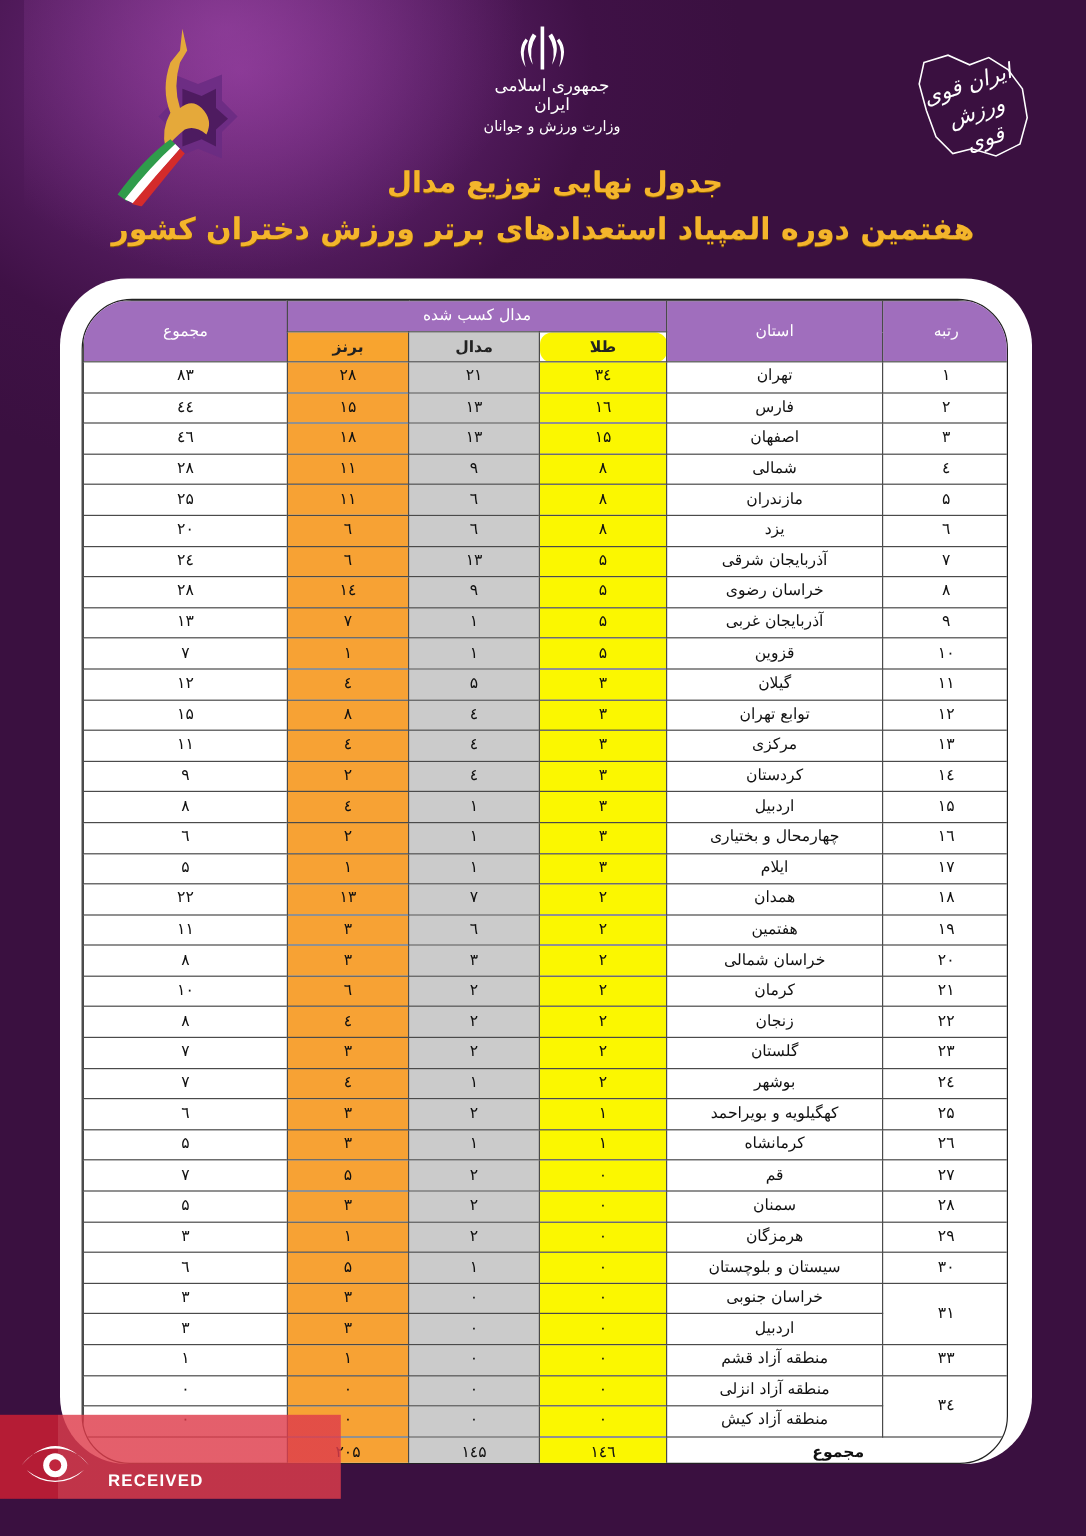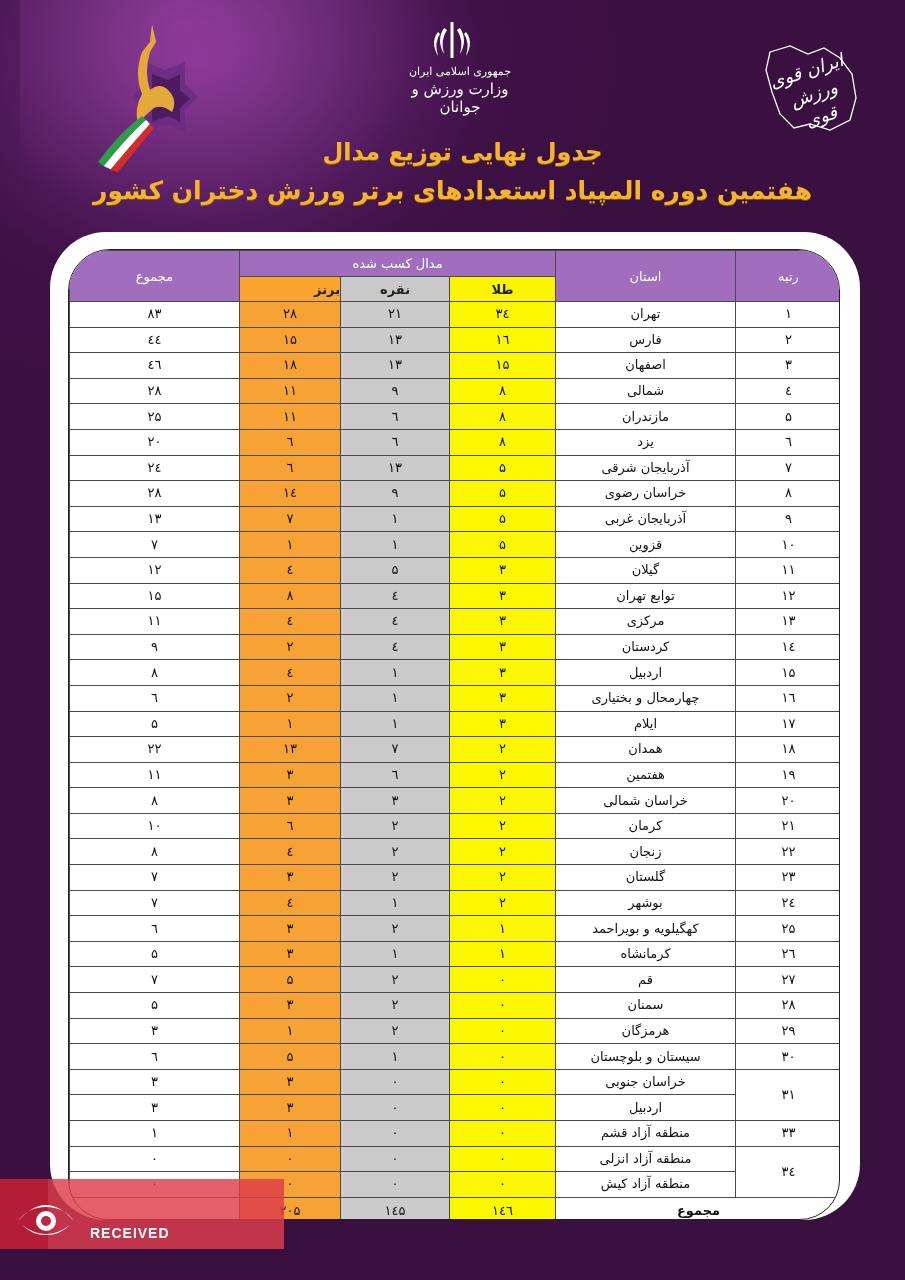--- a/index.html
+++ b/index.html
@@ -9,22 +9,22 @@
     background-color:#3a1040;
     font-family: "DejaVu Sans", sans-serif;
   }
   .glow {
     position:absolute; left:20px; top:0; width:420px; height:230px;
     background: radial-gradient(ellipse at 40% 10%, rgba(170,80,180,0.45), rgba(0,0,0,0) 70%);
   }
   
   .emblem-center { position:absolute; left:430px; top:18px; width:44px; height:44px; }
   .ministry { position:absolute; left:400px; top:64px; width:120px; text-align:center; color:#fff; font-family:"DejaVu Serif", serif; direction:rtl; }
-  .ministry .l1 { font-size:11px; line-height:16px; }
-  .ministry .l2 { font-size:15px; line-height:18px; }
+  .ministry .l1 { font-size:14px; line-height:16px; }
+  .ministry .l2 { font-size:12px; line-height:18px; }
   .torch-logo { position:absolute; left:90px; top:12px; width:110px; height:160px; }
   .iran-logo { position:absolute; left:760px; top:40px; width:110px; height:95px; color:#fff; }
   .iran-logo .txt { position:absolute; left:14px; top:18px; font-family:"DejaVu Serif", serif; font-style:italic; font-size:18px; line-height:24px; direction:rtl; text-align:center; width:80px; transform:rotate(-18deg); color:#fff; }
   .title1, .title2 {
     position:absolute; left:0; width:905px; text-align:center; direction:rtl;
     color:#f4b52c; font-weight:bold; font-family:"DejaVu Sans", sans-serif;
     text-shadow: 0 1px 0 #8a5a00;
   }
   .title1 { top:138px; font-size:24px; padding-left:10px; }
   .title2 { top:176px; font-size:25px; }
@@ -37,23 +37,23 @@
   .table-wrap {
     position:absolute; left:68px; top:249px; width:772px; height:971px;
     border:1.5px solid #222; border-radius:42px 42px 40px 40px; overflow:hidden; background:#fff;
     box-sizing:border-box;
   }
   table { border-collapse:collapse; width:772px; table-layout:fixed; direction:rtl; }
   th, td { border:1px solid #4a4a4a; text-align:center; padding:0; font-size:13px; color:#111; overflow:hidden; white-space:nowrap; }
   th { color:#fff; font-weight:normal; background:#a06ebd; }
   .hrow1 th { height:25px; }
   .hrow2 th { height:24px; font-weight:bold; color:#222; }
-  th.gold-h { background:#fbf500; }
+  th.gold-h { background:#fbf500;border-radius:10px; }
   th.silver-h { background:#c9c9c9; }
-  th.bronze-h { background:#f8a42f;text-align:right; }
+  th.bronze-h { background:#f8a42f; }
   td { height:24.6px; line-height:24px; }
   td.gold { background:#fbf700; }
   td.silver { background:#cbcbcb; }
   td.bronze { background:#f7a234; }
   td.prov { font-weight:normal; }
   td.total-label { font-weight:bold; }
   col.c-rank { width:106px; }
   col.c-prov { width:180px; }
   col.c-gold { width:106px; }
   col.c-silver { width:109px; }
@@ -121,21 +121,21 @@
     </colgroup>
     <thead>
       <tr class="hrow1">
         <th rowspan="2">رتبه</th>
         <th rowspan="2">استان</th>
         <th colspan="3">مدال کسب شده</th>
         <th rowspan="2">مجموع</th>
       </tr>
       <tr class="hrow2">
         <th class="gold-h">طلا</th>
-        <th class="silver-h">نقره</th>
+        <th class="silver-h">مدال</th>
         <th class="bronze-h">برنز</th>
       </tr>
     </thead>
     <tbody id="tbody">
         <tr>
           <td>۱</td>
           <td class="prov">تهران</td>
           <td class="gold">۳٤</td>
           <td class="silver">۲۱</td>
           <td class="bronze">۲۸</td>

